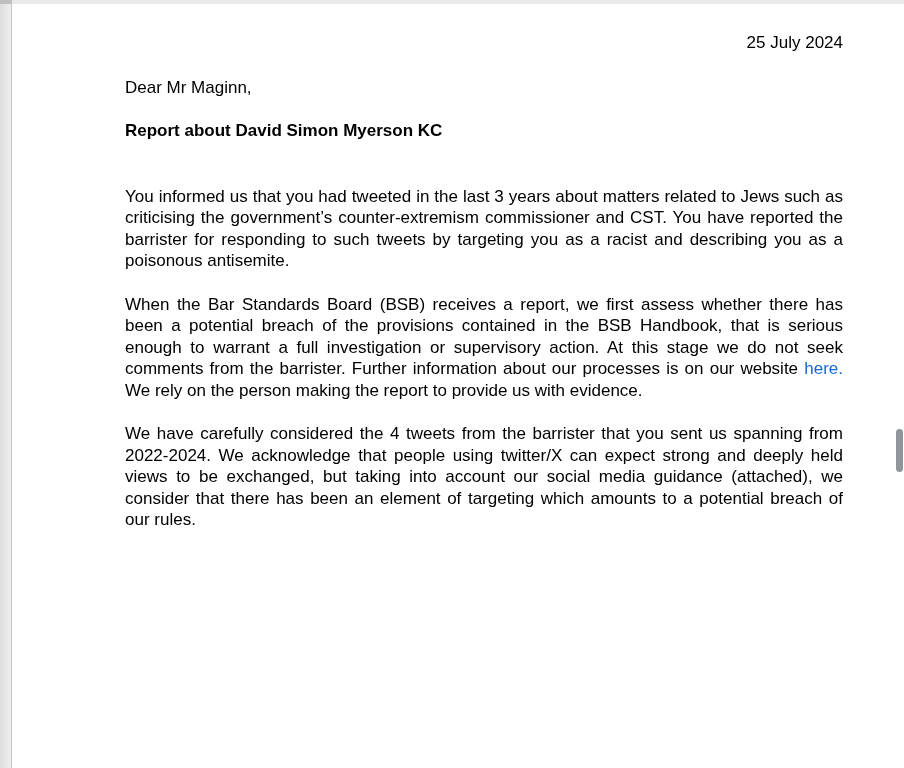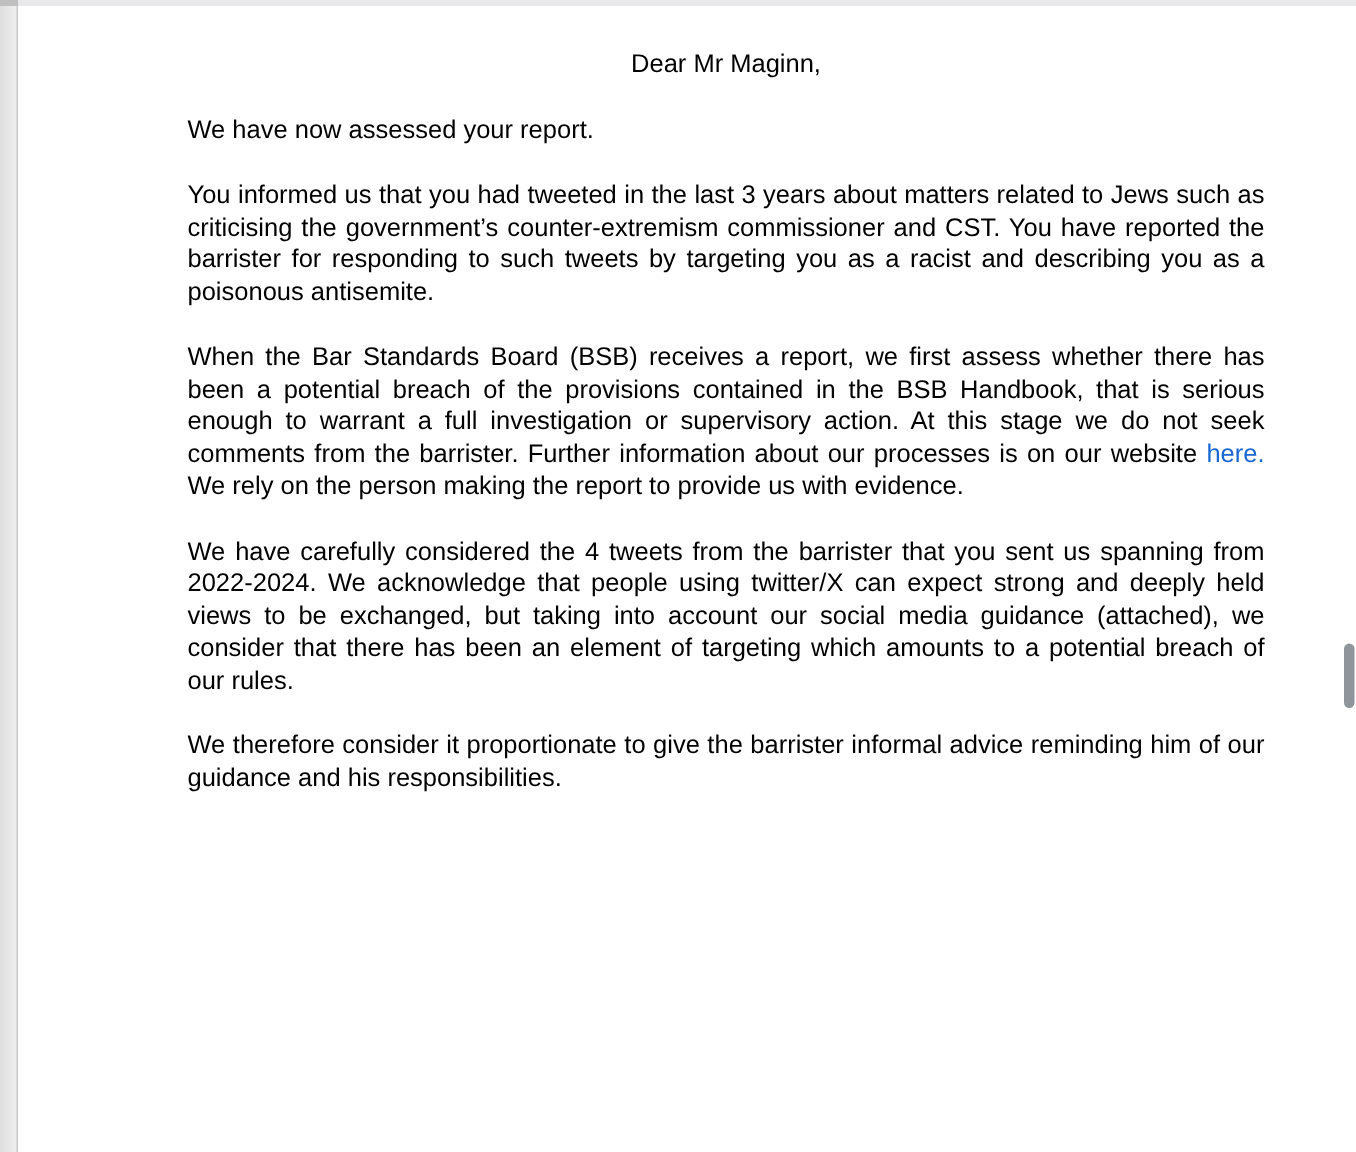--- a/index.html
+++ b/index.html
@@ -36,40 +36,40 @@
     background: #8f959b;
   }
   
   .content {
     position: absolute;
     left: 125px; top: 32px;
     width: 718px;
     line-height: 21.5px;
   }
   .date { text-align: right; margin: 0 0 23px 0; }
-  .salutation { margin: 0 0 22px 0; text-align: center; }
+  .salutation { margin: 0 0 22px 0; }
   .subject { font-weight: bold; margin: 0 0 44px 0; }
   p.para { text-align: justify; margin: 0 0 22px 0; }
   p.para.last { margin-bottom: 0; }
   a.here-link { cursor: pointer; }
 </style>
 </head>
 <body>
 
 <div class="edge-left"></div>
 <div class="edge-left-cap"></div>
 <div class="edge-top"></div>
 <div class="scrollbar-thumb" style="background: rgb(143, 149, 155);"></div>
 
 <div class="content">
+  <div class="date">25 July 2024</div>
   <div class="salutation">Dear Mr Maginn,</div>
+  <div class="subject">Report about David Simon Myerson KC</div>
 
-  <p class="para">We have now assessed your report.</p>
 
   <p class="para">You informed us that you had tweeted in the last 3 years about matters related to Jews such as criticising the government’s counter-extremism commissioner and CST. You have reported the barrister for responding to such tweets by targeting you as a racist and describing you as a poisonous antisemite.</p>
 
   <p class="para"><span>When the Bar Standards Board (BSB) receives a report, we first assess whether there has been a potential breach of the provisions contained in the BSB Handbook, that is serious enough to warrant a full investigation or supervisory action. At this stage we do not seek comments from the barrister. Further information about our processes is on our website </span><a class="here-link" style="color: rgb(25, 103, 210);">here.</a><span> We rely on the person making the report to provide us with evidence.</span></p>
 
 
   <p class="para">We have carefully considered the 4 tweets from the barrister that you sent us spanning from 2022-2024. We acknowledge that people using twitter/X can expect strong and deeply held views to be exchanged, but taking into account our social media guidance (attached), we consider that there has been an element of targeting which amounts to a potential breach of our rules.</p>
 
-  <p class="para last">We therefore consider it proportionate to give the barrister informal advice reminding him of our guidance and his responsibilities.</p>
 </div>
 
 </body></html>

